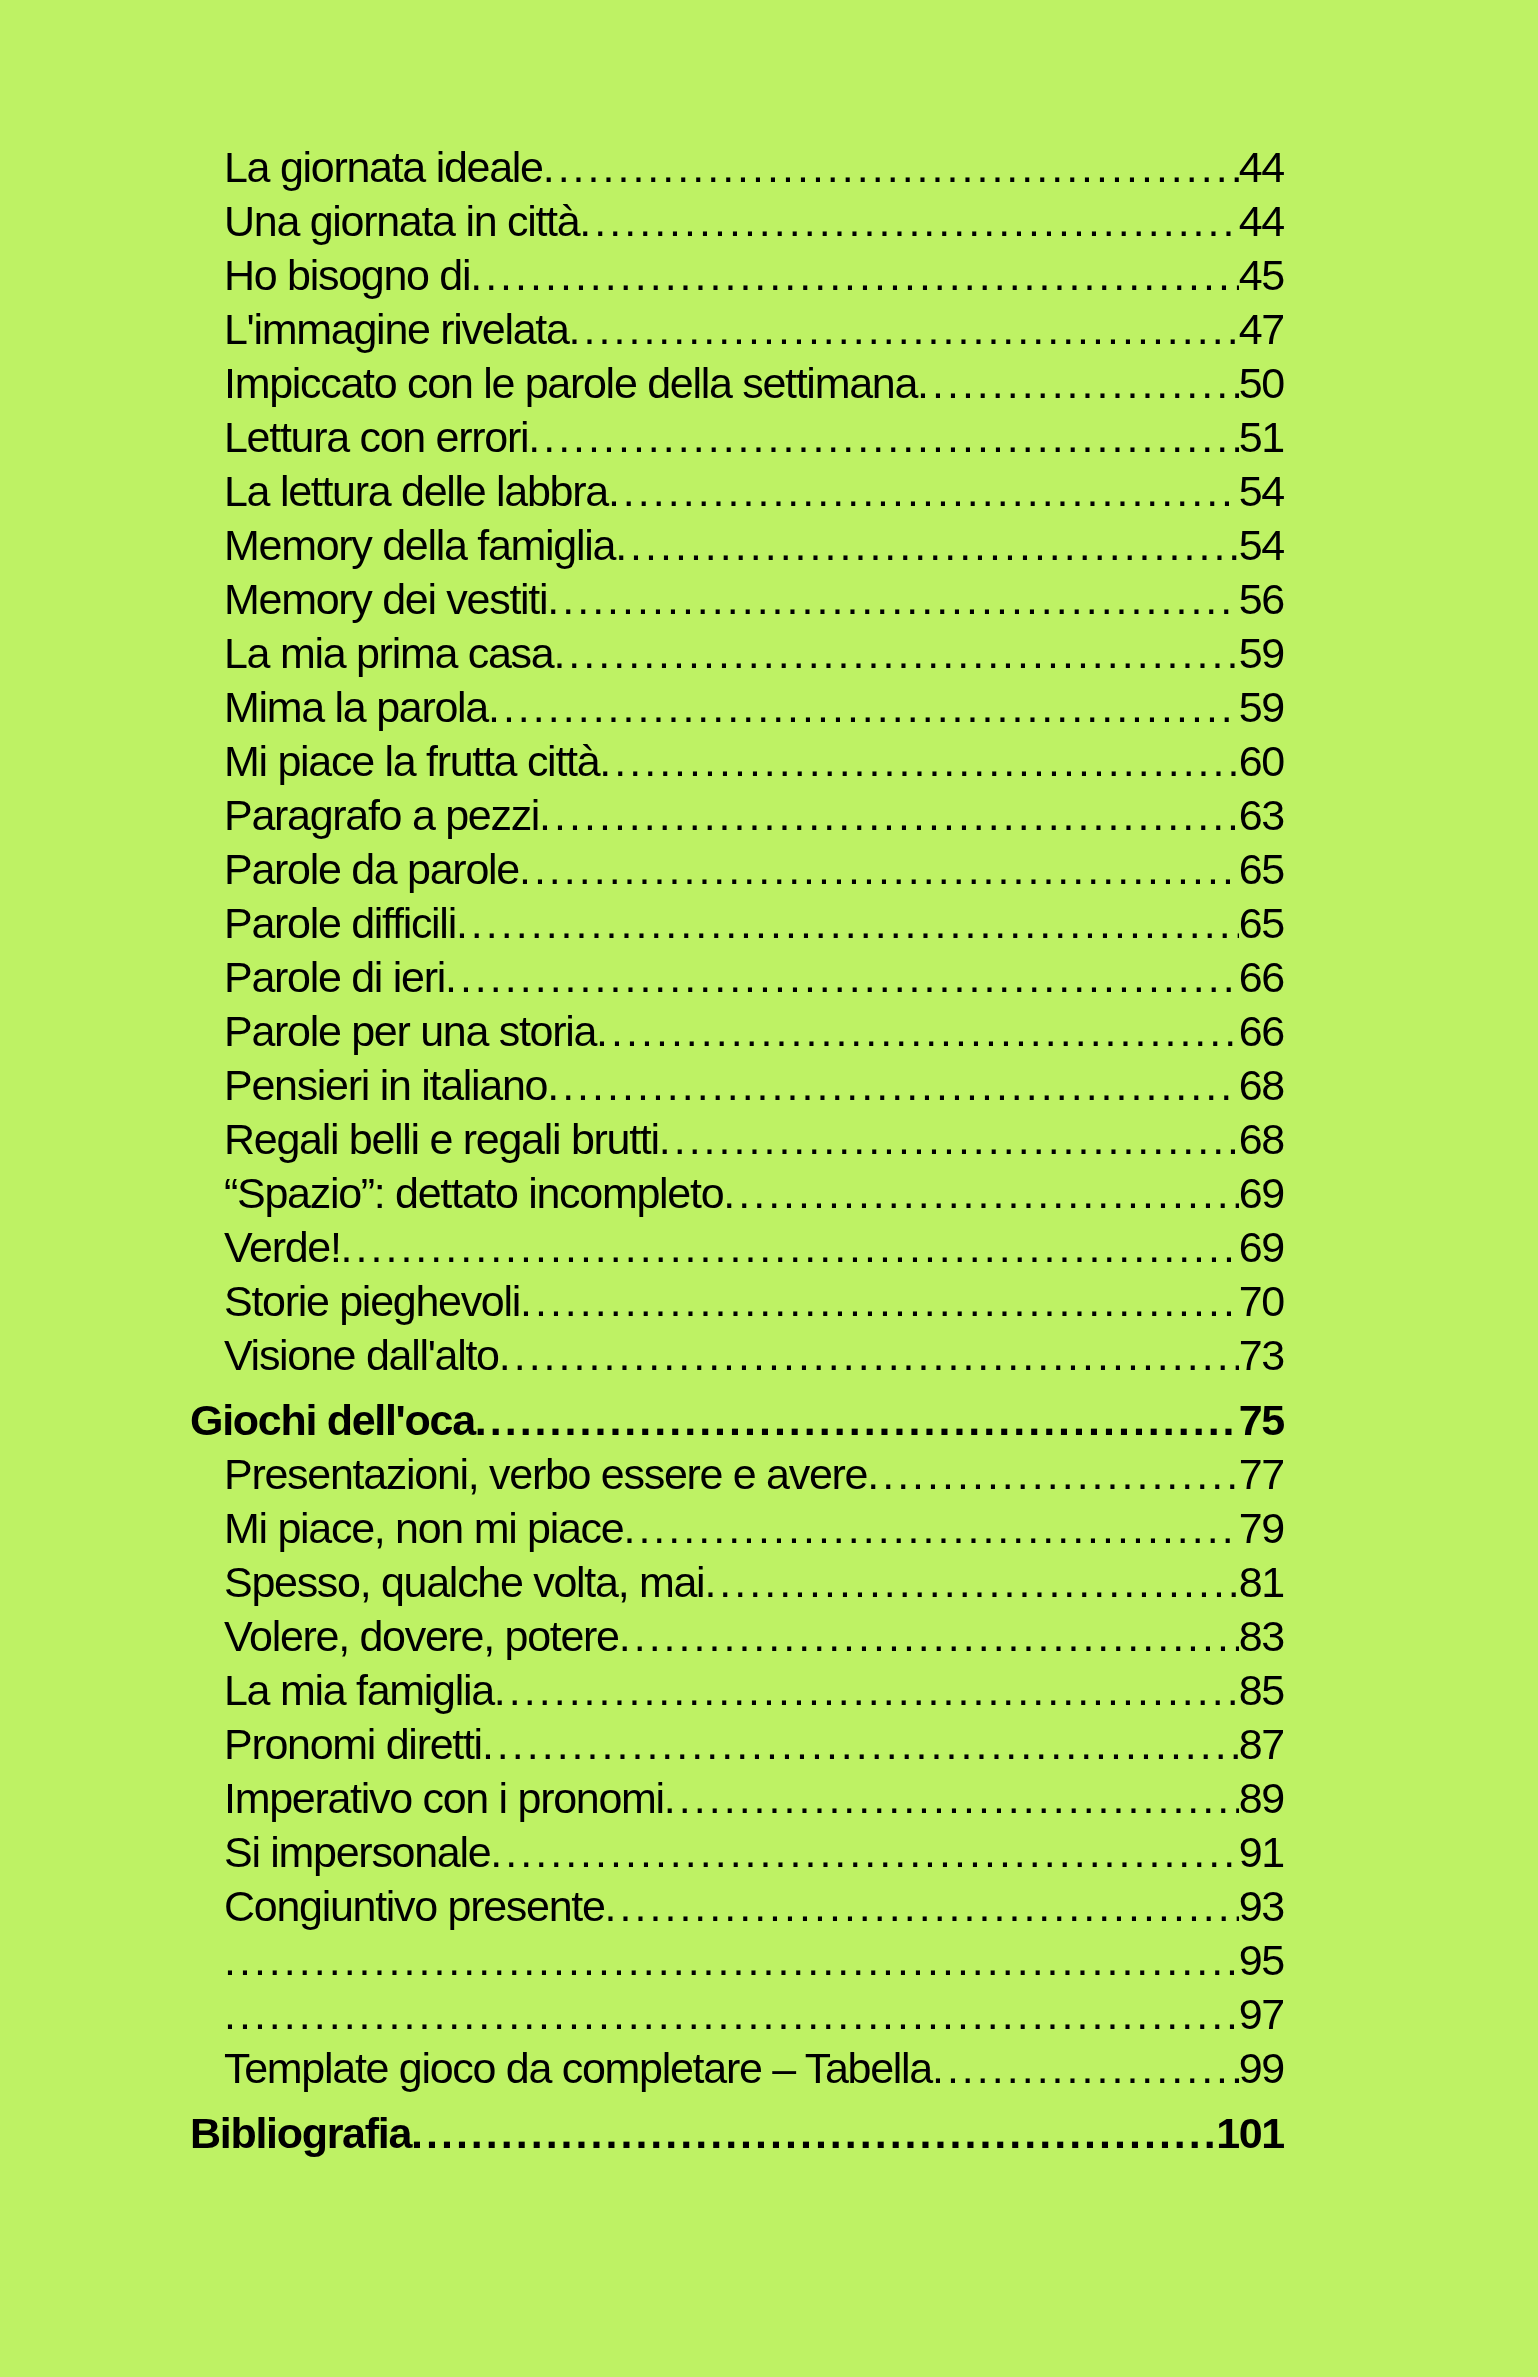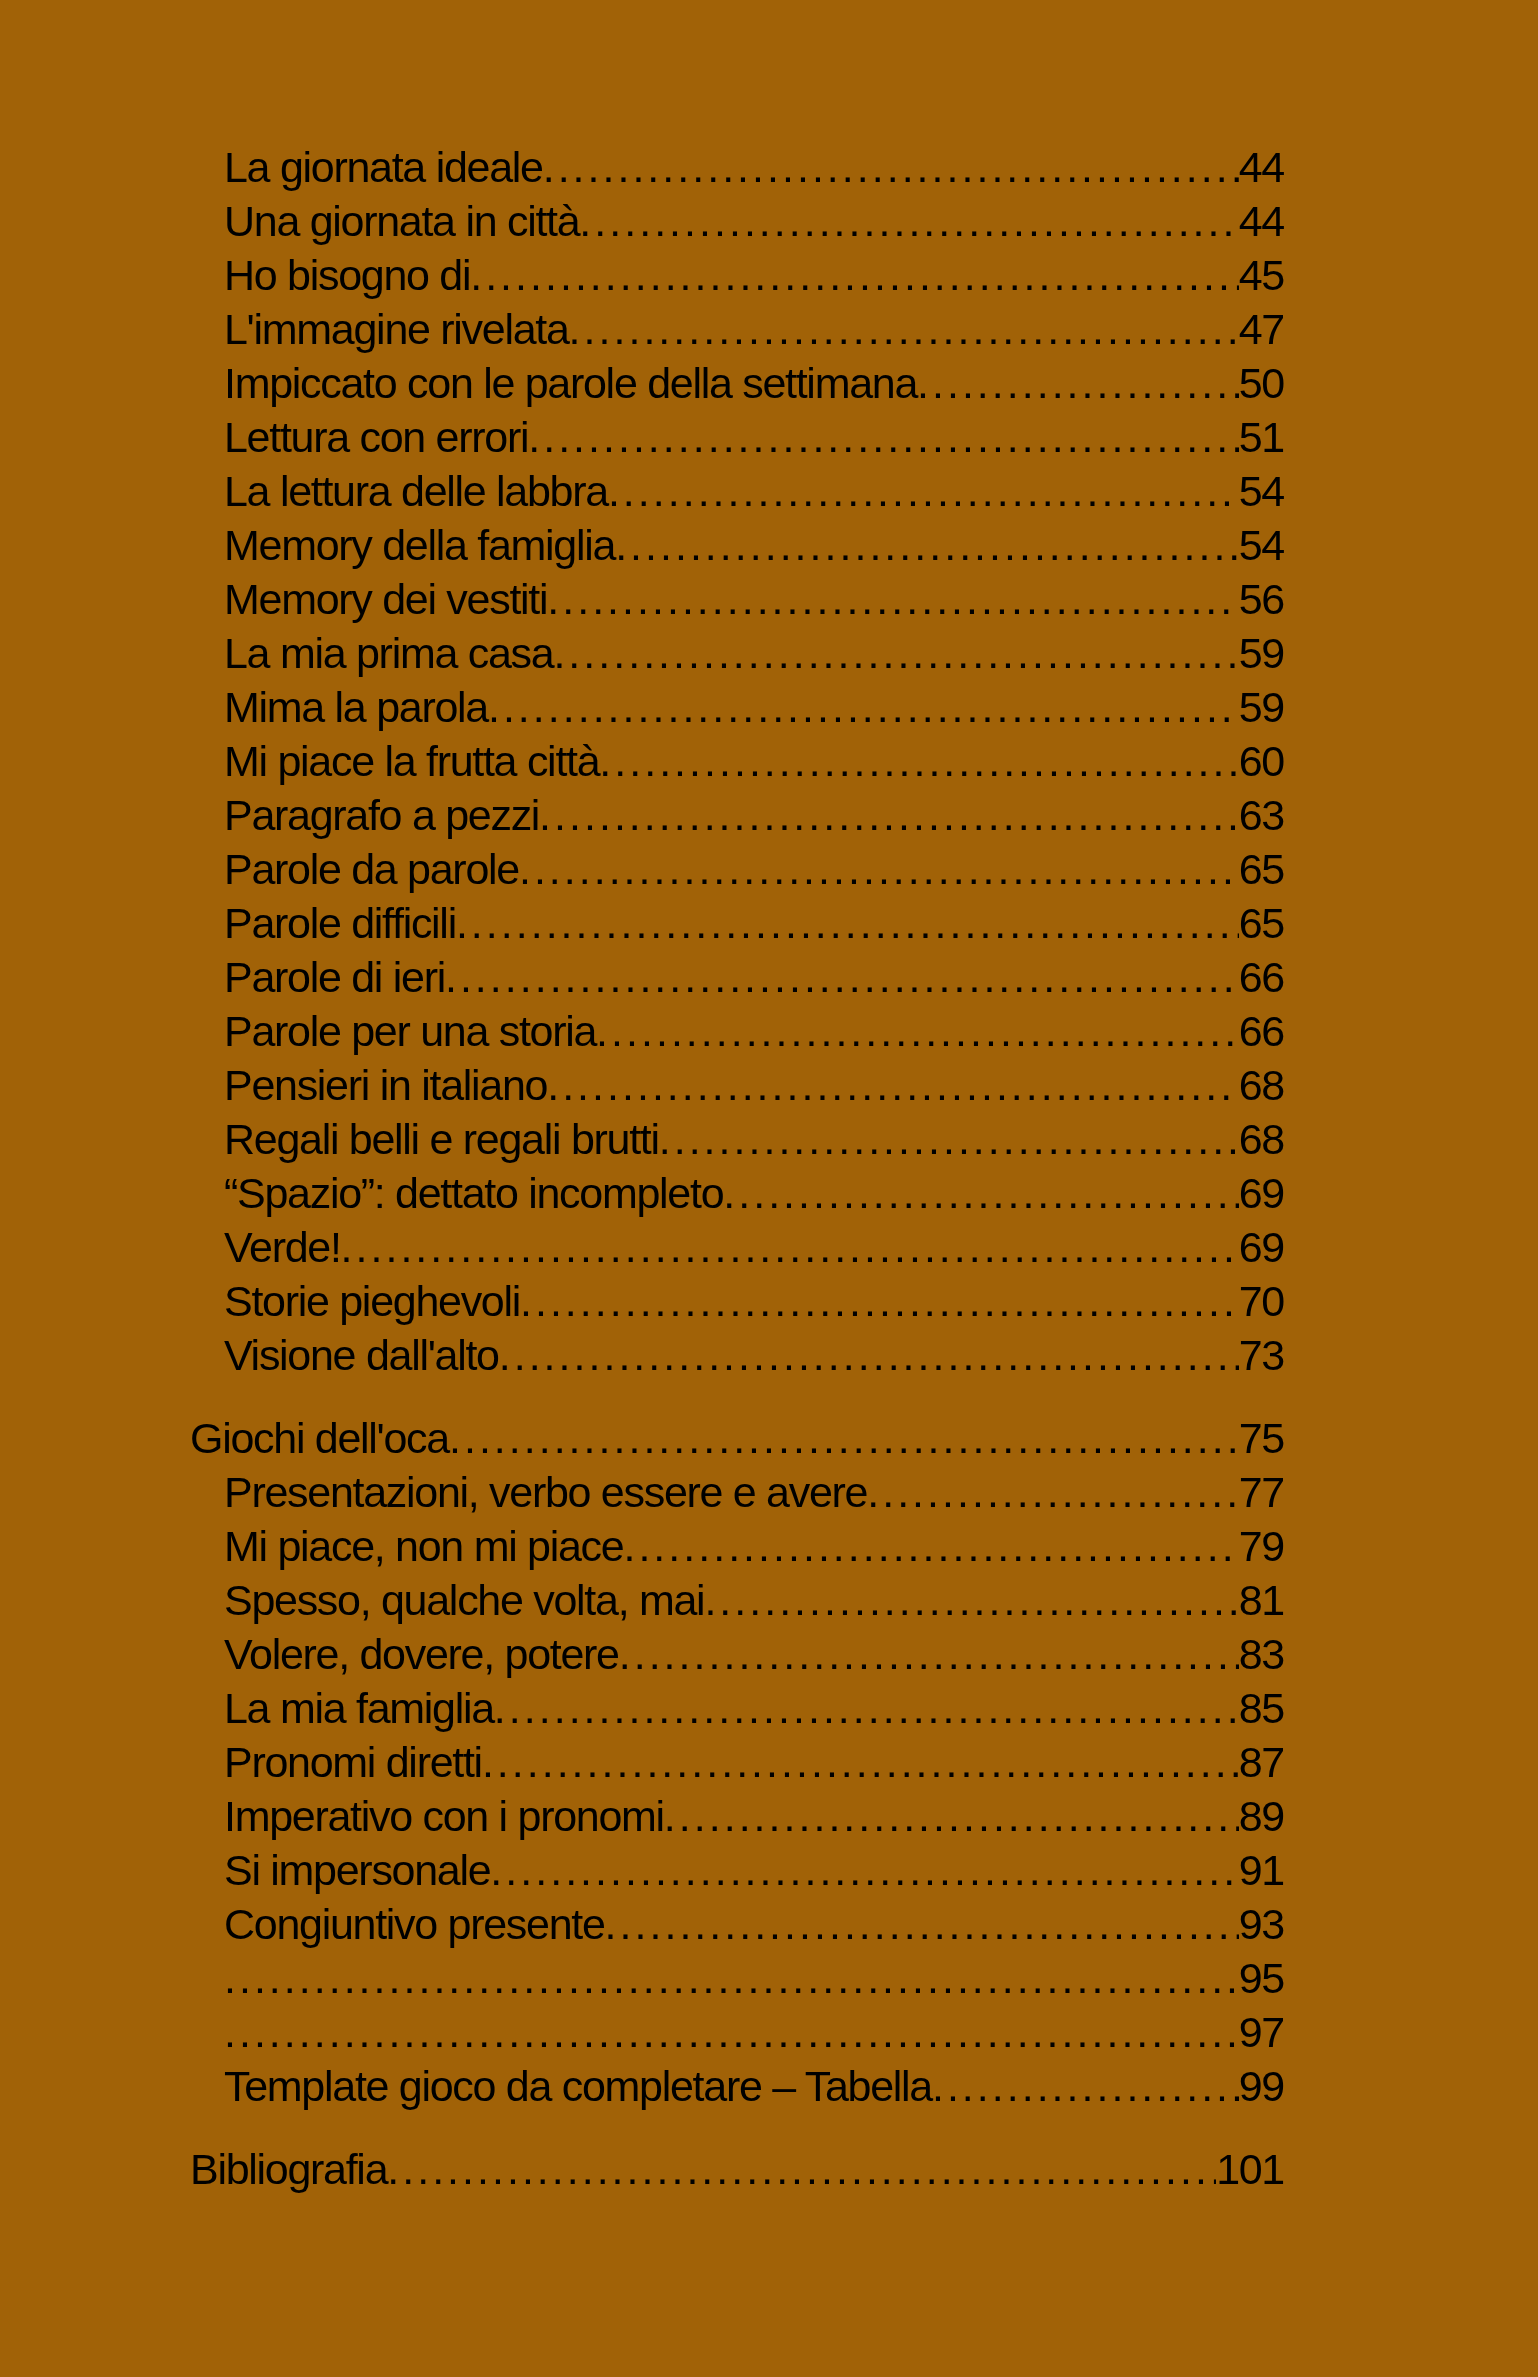--- a/index.html
+++ b/index.html
@@ -11,43 +11,43 @@
     width: 1538px;
     height: 2377px;
     position: relative;
     font-family: "Liberation Sans", sans-serif;
     color: #000000;
     overflow: hidden;
   }
   .page {
     position: absolute;
     inset: 0;
-    background: #a16207;
+    background: #bef264;
   }
   .toc {
     position: absolute;
     left: 190px;
     top: 140px;
     width: 1094px;
   }
   .toc-row {
     display: flex;
     align-items: baseline;
     height: 54px;
     line-height: 54px;
     font-size: 43px;
     letter-spacing: -0.03em;
     white-space: nowrap;
   }
   .toc-row.item {
     padding-left: 34px;
   }
   .toc-row.section {
-    font-weight: normal;
-    margin-top: 29px;
+    font-weight: bold;
+    margin-top: 11px;
   }
   .toc-label {
     flex: 0 0 auto;
   }
   .toc-dots {
     flex: 1 1 auto;
     min-width: 0;
     overflow: hidden;
     white-space: nowrap;
   }

